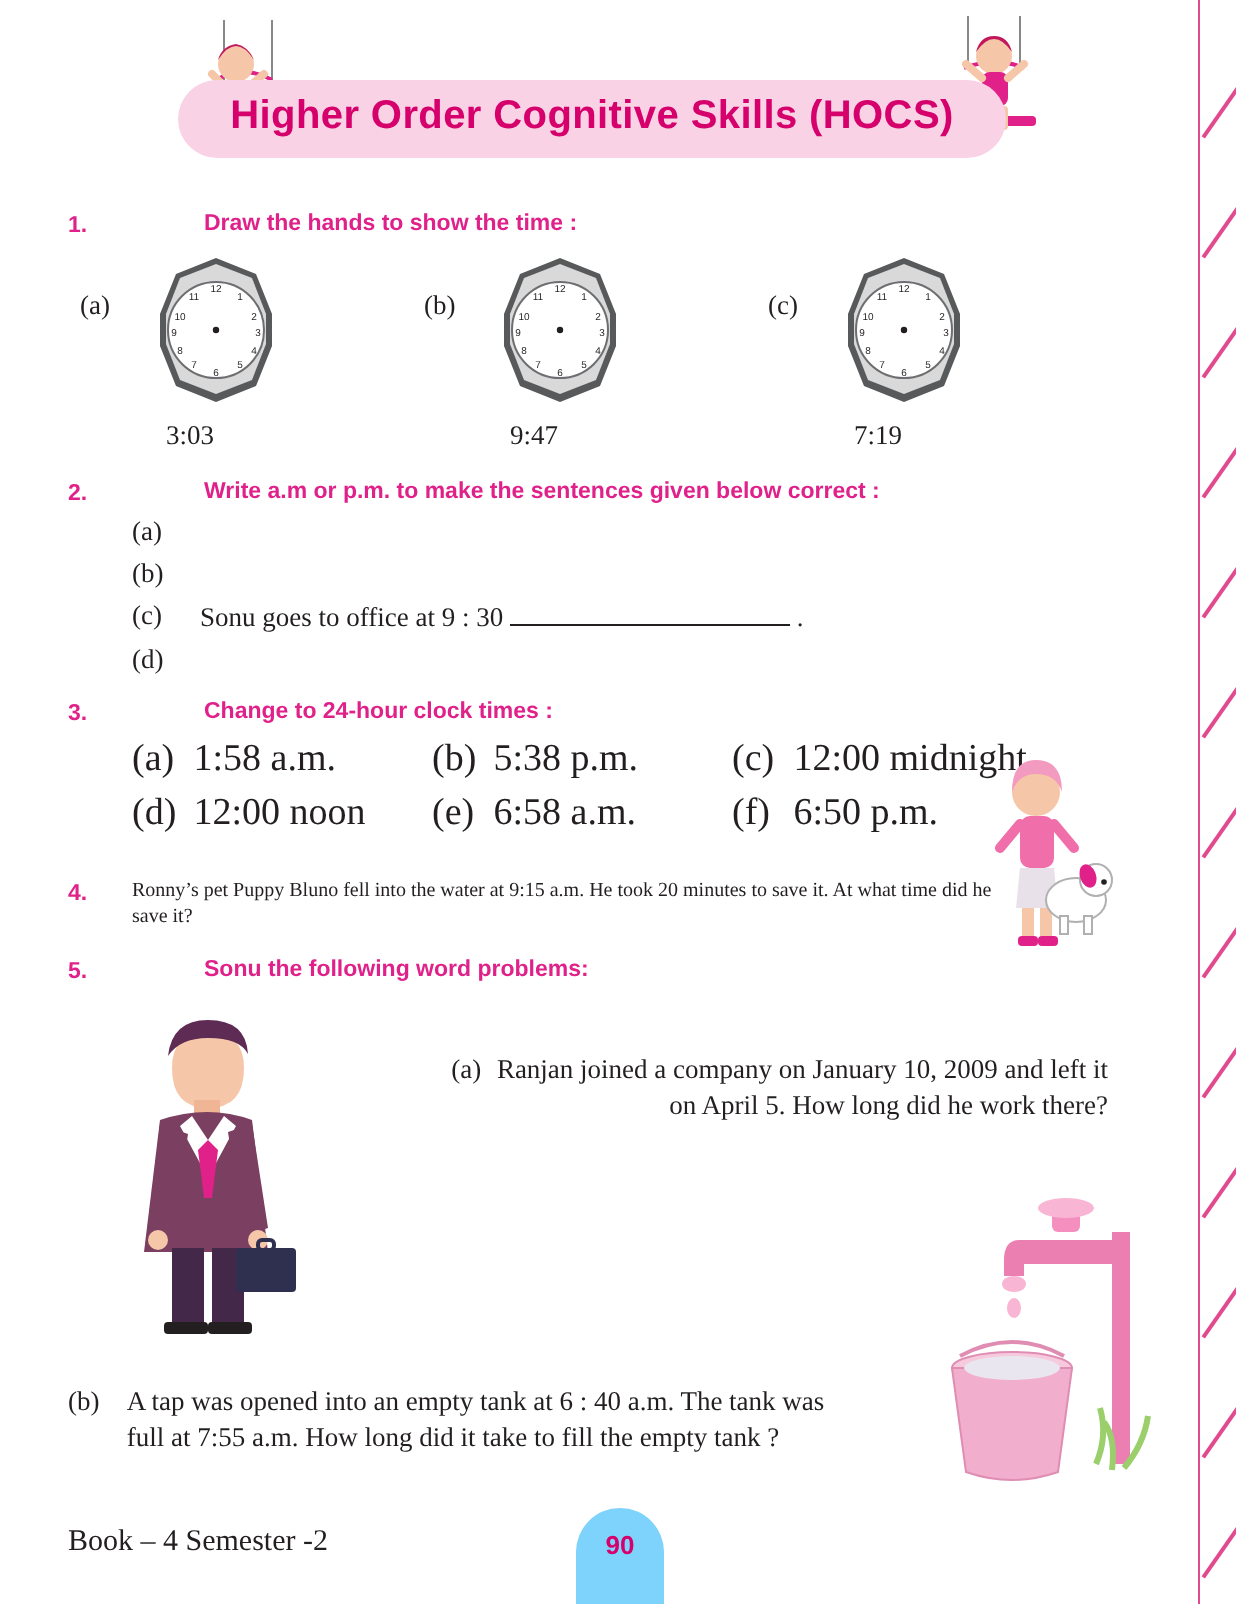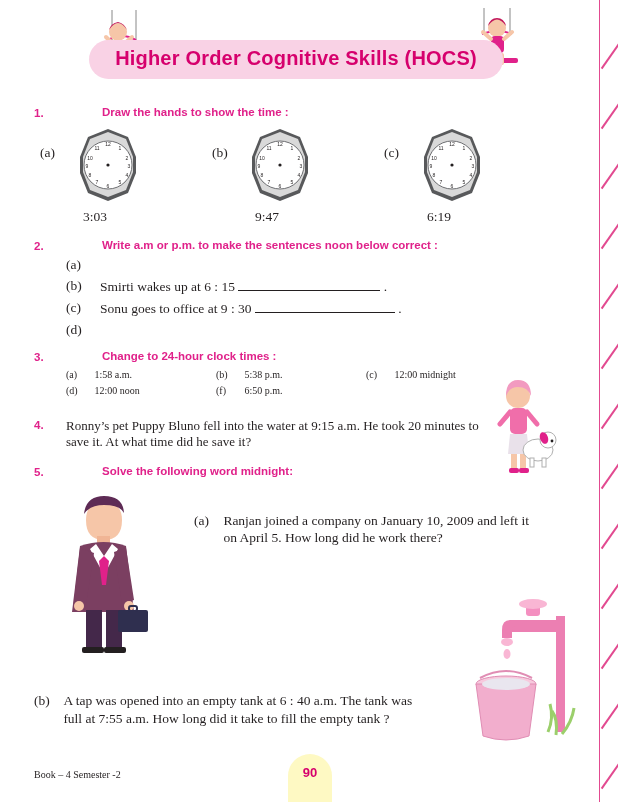--- a/index.html
+++ b/index.html
@@ -69,42 +69,42 @@
 
   
   .clock-row { display:flex; margin-top: 8px; padding-left: 6px; }
   .clock-cell { width: 172px; }
   .clock-lab { font-size: 13.5px; display:inline-block; vertical-align: top; padding-top: 18px; width: 26px;}
   .clock-holder { display:inline-block; }
   .clock-time { text-align:center; font-size: 13.5px; margin-top: 2px; width: 110px; }
 
   
   .grid3 { display: grid; grid-template-columns: 150px 150px 170px; row-gap: 5px; margin-top: 6px; padding-left: 6px;}
-  .grid3 .cell { font-size: 10px; }
+  .grid3 .cell { font-size: 19px; }
   .grid3 .cell .lab { display:inline-block; width: 26px; }
 
   
-  .para { font-size: 13px; line-height: 1.25; }
-
-  
-  .q5-block { display:flex; margin-top: 6px; }
+  .para { font-size: 10px; line-height: 1.25; }
+
+  
+  .q5-block { display:flex; margin-top: 6px; text-align: right; }
   .man { width: 160px; height: 170px; position: relative; }
   .q5a { width: 360px; font-size: 13.5px; line-height:1.3; padding-top: 28px;}
 
   .qb-block { position:absolute; left: 34px; top: 692px; width: 420px; font-size: 13.5px; line-height: 1.3;}
 
   
   .footer {
     position:absolute; left: 34px; bottom: 22px;
-    font-size: 10px;
+    font-size: 15px;
     text-align: right;
   }
   .pagecircle {
     position:absolute; left: 288px; bottom: 0px;
-    width: 44px; height: 48px; background: #fef9c3;
+    width: 44px; height: 48px; background: #7dd3fc;
     border-radius: 22px 22px 0 0;
     display:flex; align-items:center; justify-content:center;
   }
   .pagecircle span {
     font-family:"Liberation Sans", sans-serif;
     font-weight: bold; font-size: 13px; color: #d6006d;
     padding-bottom: 12px;
   }
 
   .girl-dog { position:absolute; left: 488px; top: 378px; width: 72px; height: 98px; }
@@ -241,39 +241,34 @@
             <text x="38" y="61">6</text>
               <text x="27" y="57">7</text>
               <text x="20" y="50">8</text>
             <text x="17" y="41">9</text>
               <text x="20" y="33">10</text>
               <text x="27" y="23">11</text>
           </g>
           <circle cx="38" cy="38" r="1.6" fill="#231f20"></circle>
         </svg>
       </span>
-      <div class="clock-time">6:19</div>
+      <div class="clock-time">7:19</div>
     </div>
   </div>
 
   <div class="q-row" style="margin-top:14px">
     <div class="q-num">2.</div>
-    <div class="q-head">Write a.m or p.m. to make the sentences noon below correct :</div>
+    <div class="q-head">Write a.m or p.m. to make the sentences given below correct :</div>
   </div>
   <div style="padding-left:32px;margin-top:4px">
     <div class="sub-line">
       <div class="sub-lab">(a)</div>
     </div>
     <div class="sub-line">
       <div class="sub-lab">(b)</div>
-      <div class="sub-txt">
-        <span>Smirti wakes up at 6 : 15</span>
-        <span class="blank" style="width:142px"></span>
-        <span>.</span>
-      </div>
     </div>
     <div class="sub-line">
       <div class="sub-lab">(c)</div>
       <div class="sub-txt">
         <span>Sonu goes to office at 9 : 30</span>
         <span class="blank" style="width:140px"></span>
         <span>.</span>
       </div>
     </div>
     <div class="sub-line">
@@ -296,33 +291,37 @@
     </div>
     <div class="cell">
       <span class="lab">(c)</span>
       <span>12:00 midnight</span>
     </div>
     <div class="cell">
       <span class="lab">(d)</span>
       <span>12:00 noon</span>
     </div>
     <div class="cell">
+      <span class="lab">(e)</span>
+      <span>6:58 a.m.</span>
+    </div>
+    <div class="cell">
       <span class="lab">(f)</span>
       <span>6:50 p.m.</span>
     </div>
   </div>
 
   <div class="q-row" style="margin-top:22px">
     <div class="q-num">4.</div>
     <div class="para" style="width:430px">Ronny’s pet Puppy Bluno fell into the water at 9:15 a.m. He took 20 minutes to save it. At what time did he save it?</div>
   </div>
 
   <div class="q-row" style="margin-top:14px">
     <div class="q-num">5.</div>
-    <div class="q-head">Solve the following word midnight:</div>
+    <div class="q-head">Sonu the following word problems:</div>
   </div>
 
   <div class="q5-block">
     <div class="man">
       <svg width="160" height="170" viewBox="0 0 160 170">
 
         <path d="M52 36 q0 -18 18 -18 q18 0 18 18 q0 20 -18 20 q-18 0 -18 -20z" fill="#f6c6a8"></path>
         <path d="M50 30 q2 -18 20 -18 q19 0 20 17 q-4 -8 -20 -8 q-14 0 -20 9z" fill="#5e2b55"></path>
 
         <rect x="63" y="52" width="13" height="10" fill="#f0b595"></rect>

